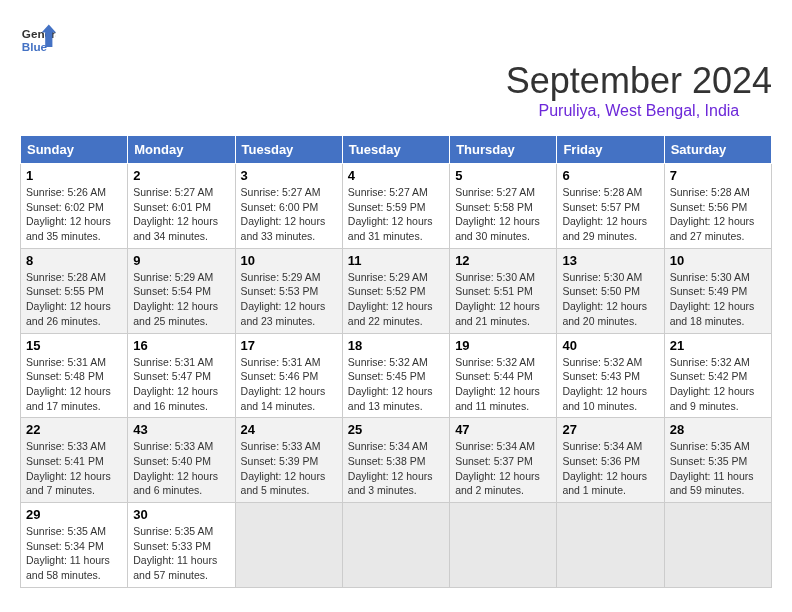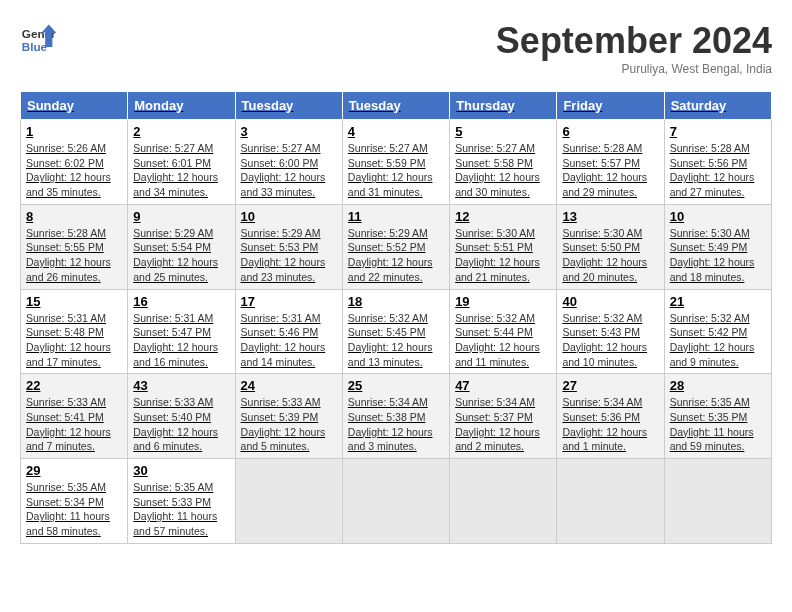--- a/index.html
+++ b/index.html
@@ -23,32 +23,33 @@
     }
     .logo-icon {
       width: 36px;
       height: 36px;
     }
     .title-block {
       text-align: right;
     }
     .month-title {
       font-size: 36px;
-      font-weight: bold;
+      font-weight: normal;
       color: #333;
+      margin-top: 40px;
     }
     .location-title {
-      font-size: 12px;
-      color: #737373;
+      font-size: 16px;
+      color: #6d28d9;
+      text-align: center;
     }
     .calendar {
       width: 100%;
       border-collapse: collapse;
       font-size: 11px;
-      text-decoration: underline;
     }
     .calendar th {
       background: #4472c4;
       color: #fff;
       text-align: left;
       padding: 6px 6px;
       font-size: 13px;
       font-weight: bold;
       border: 1px solid #fff;
     }

